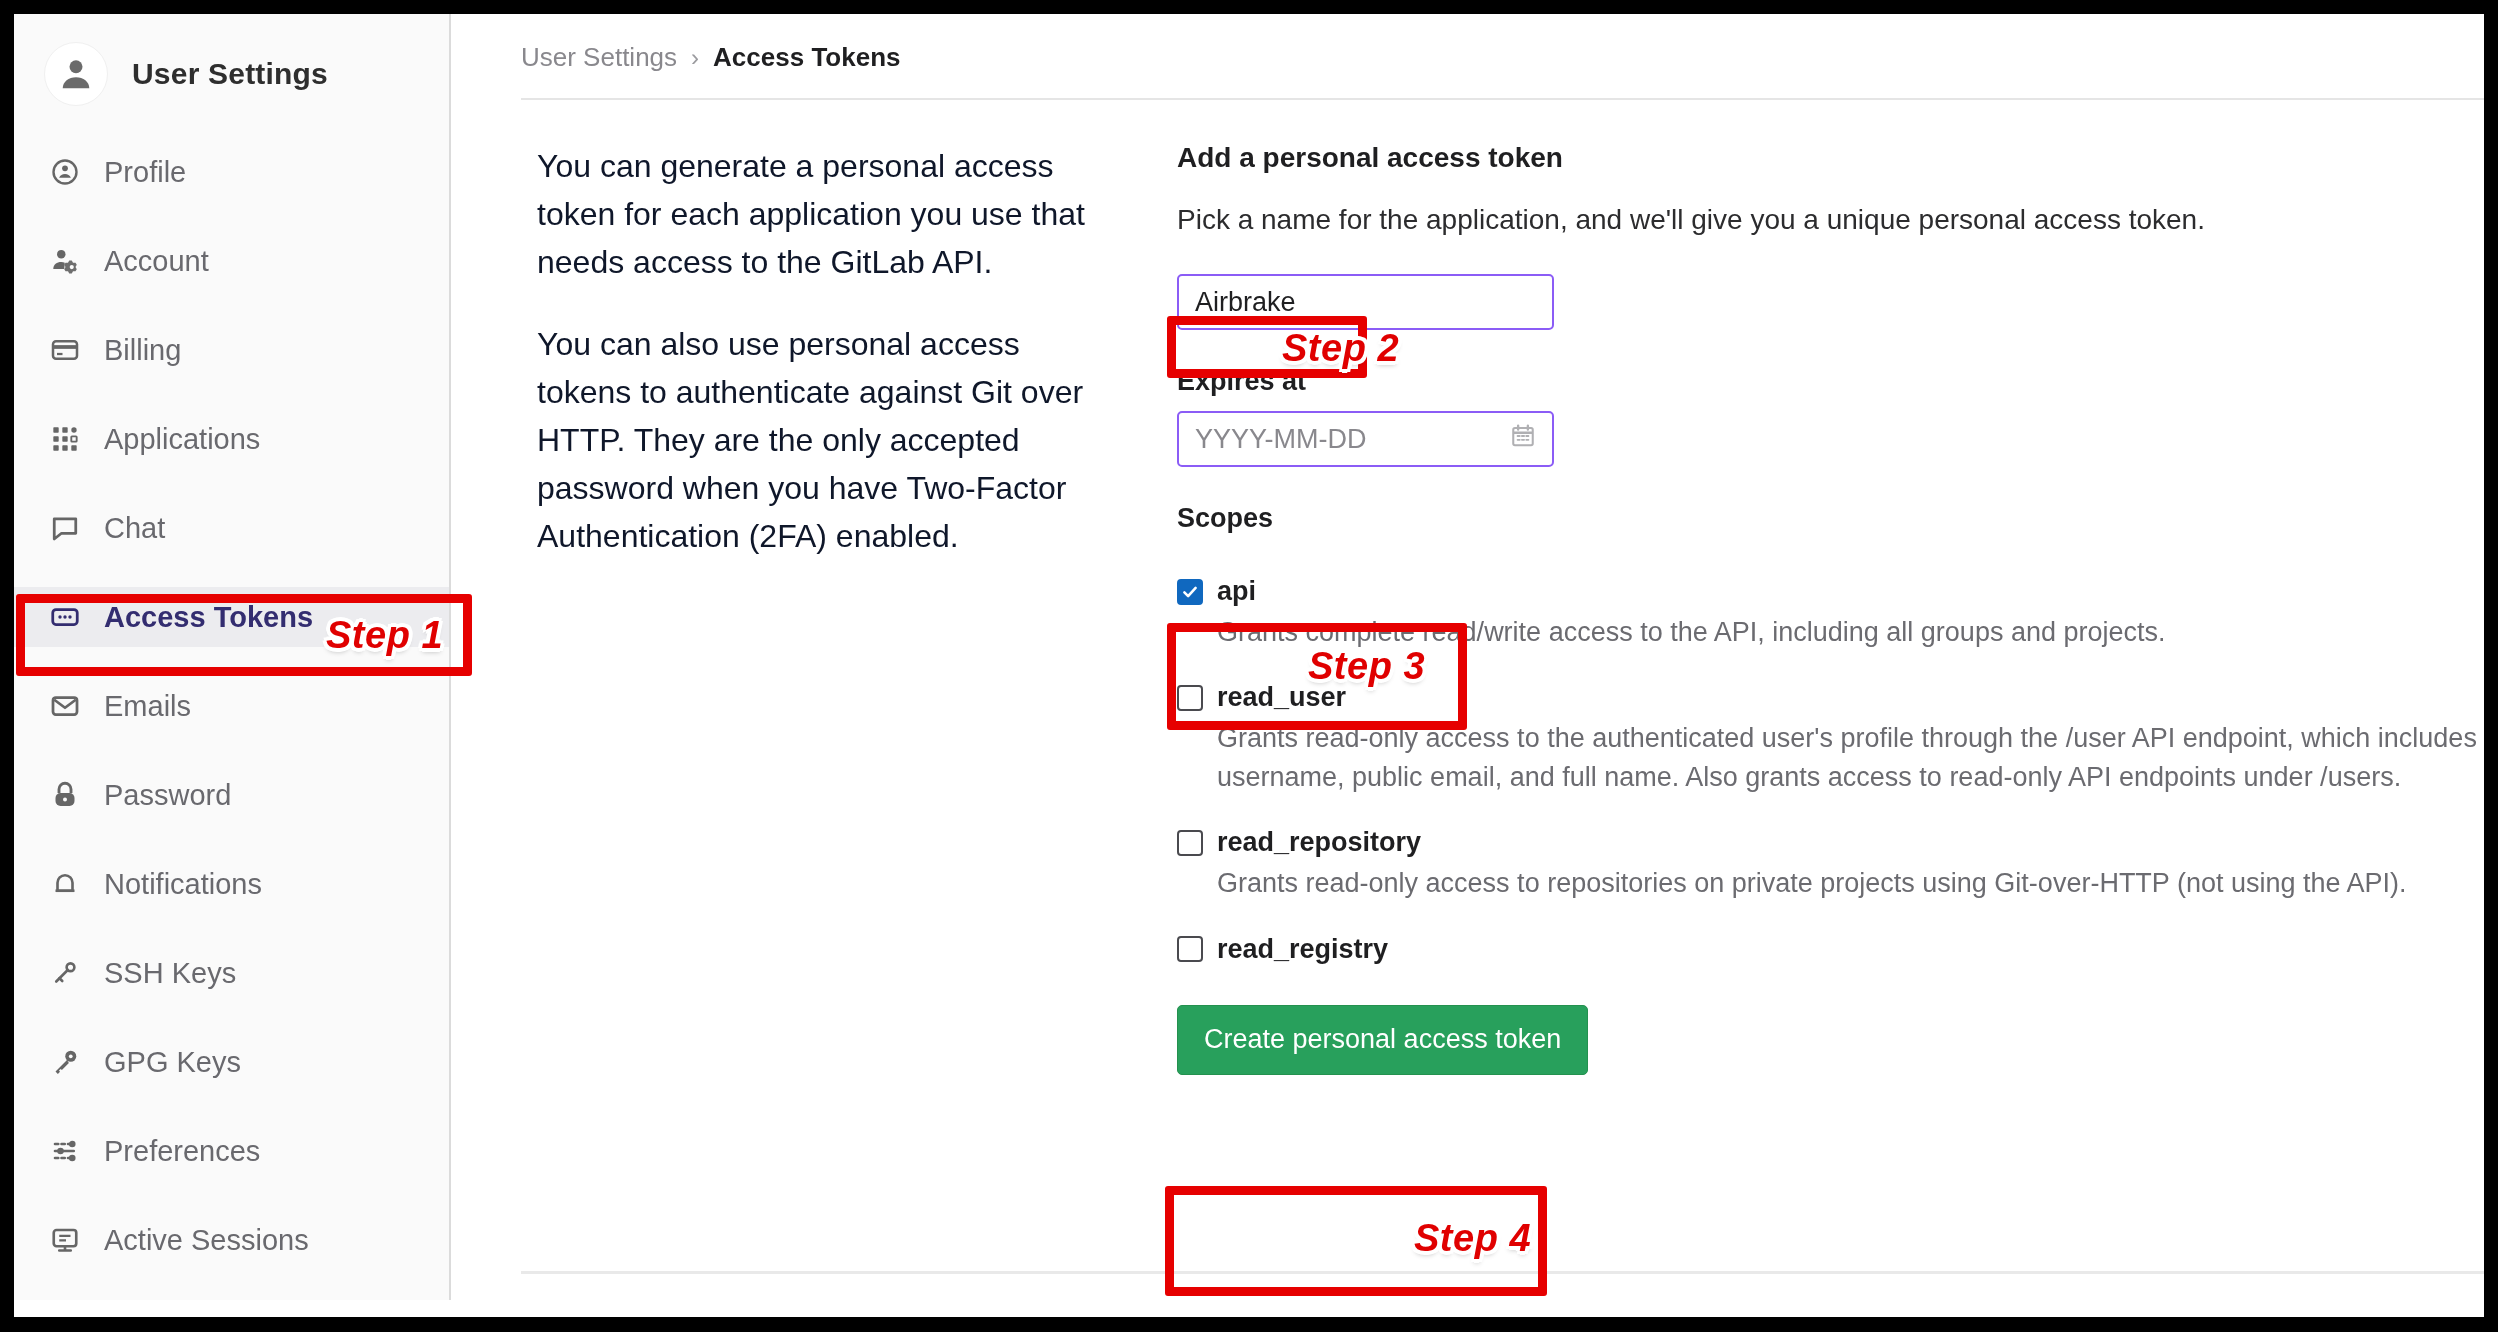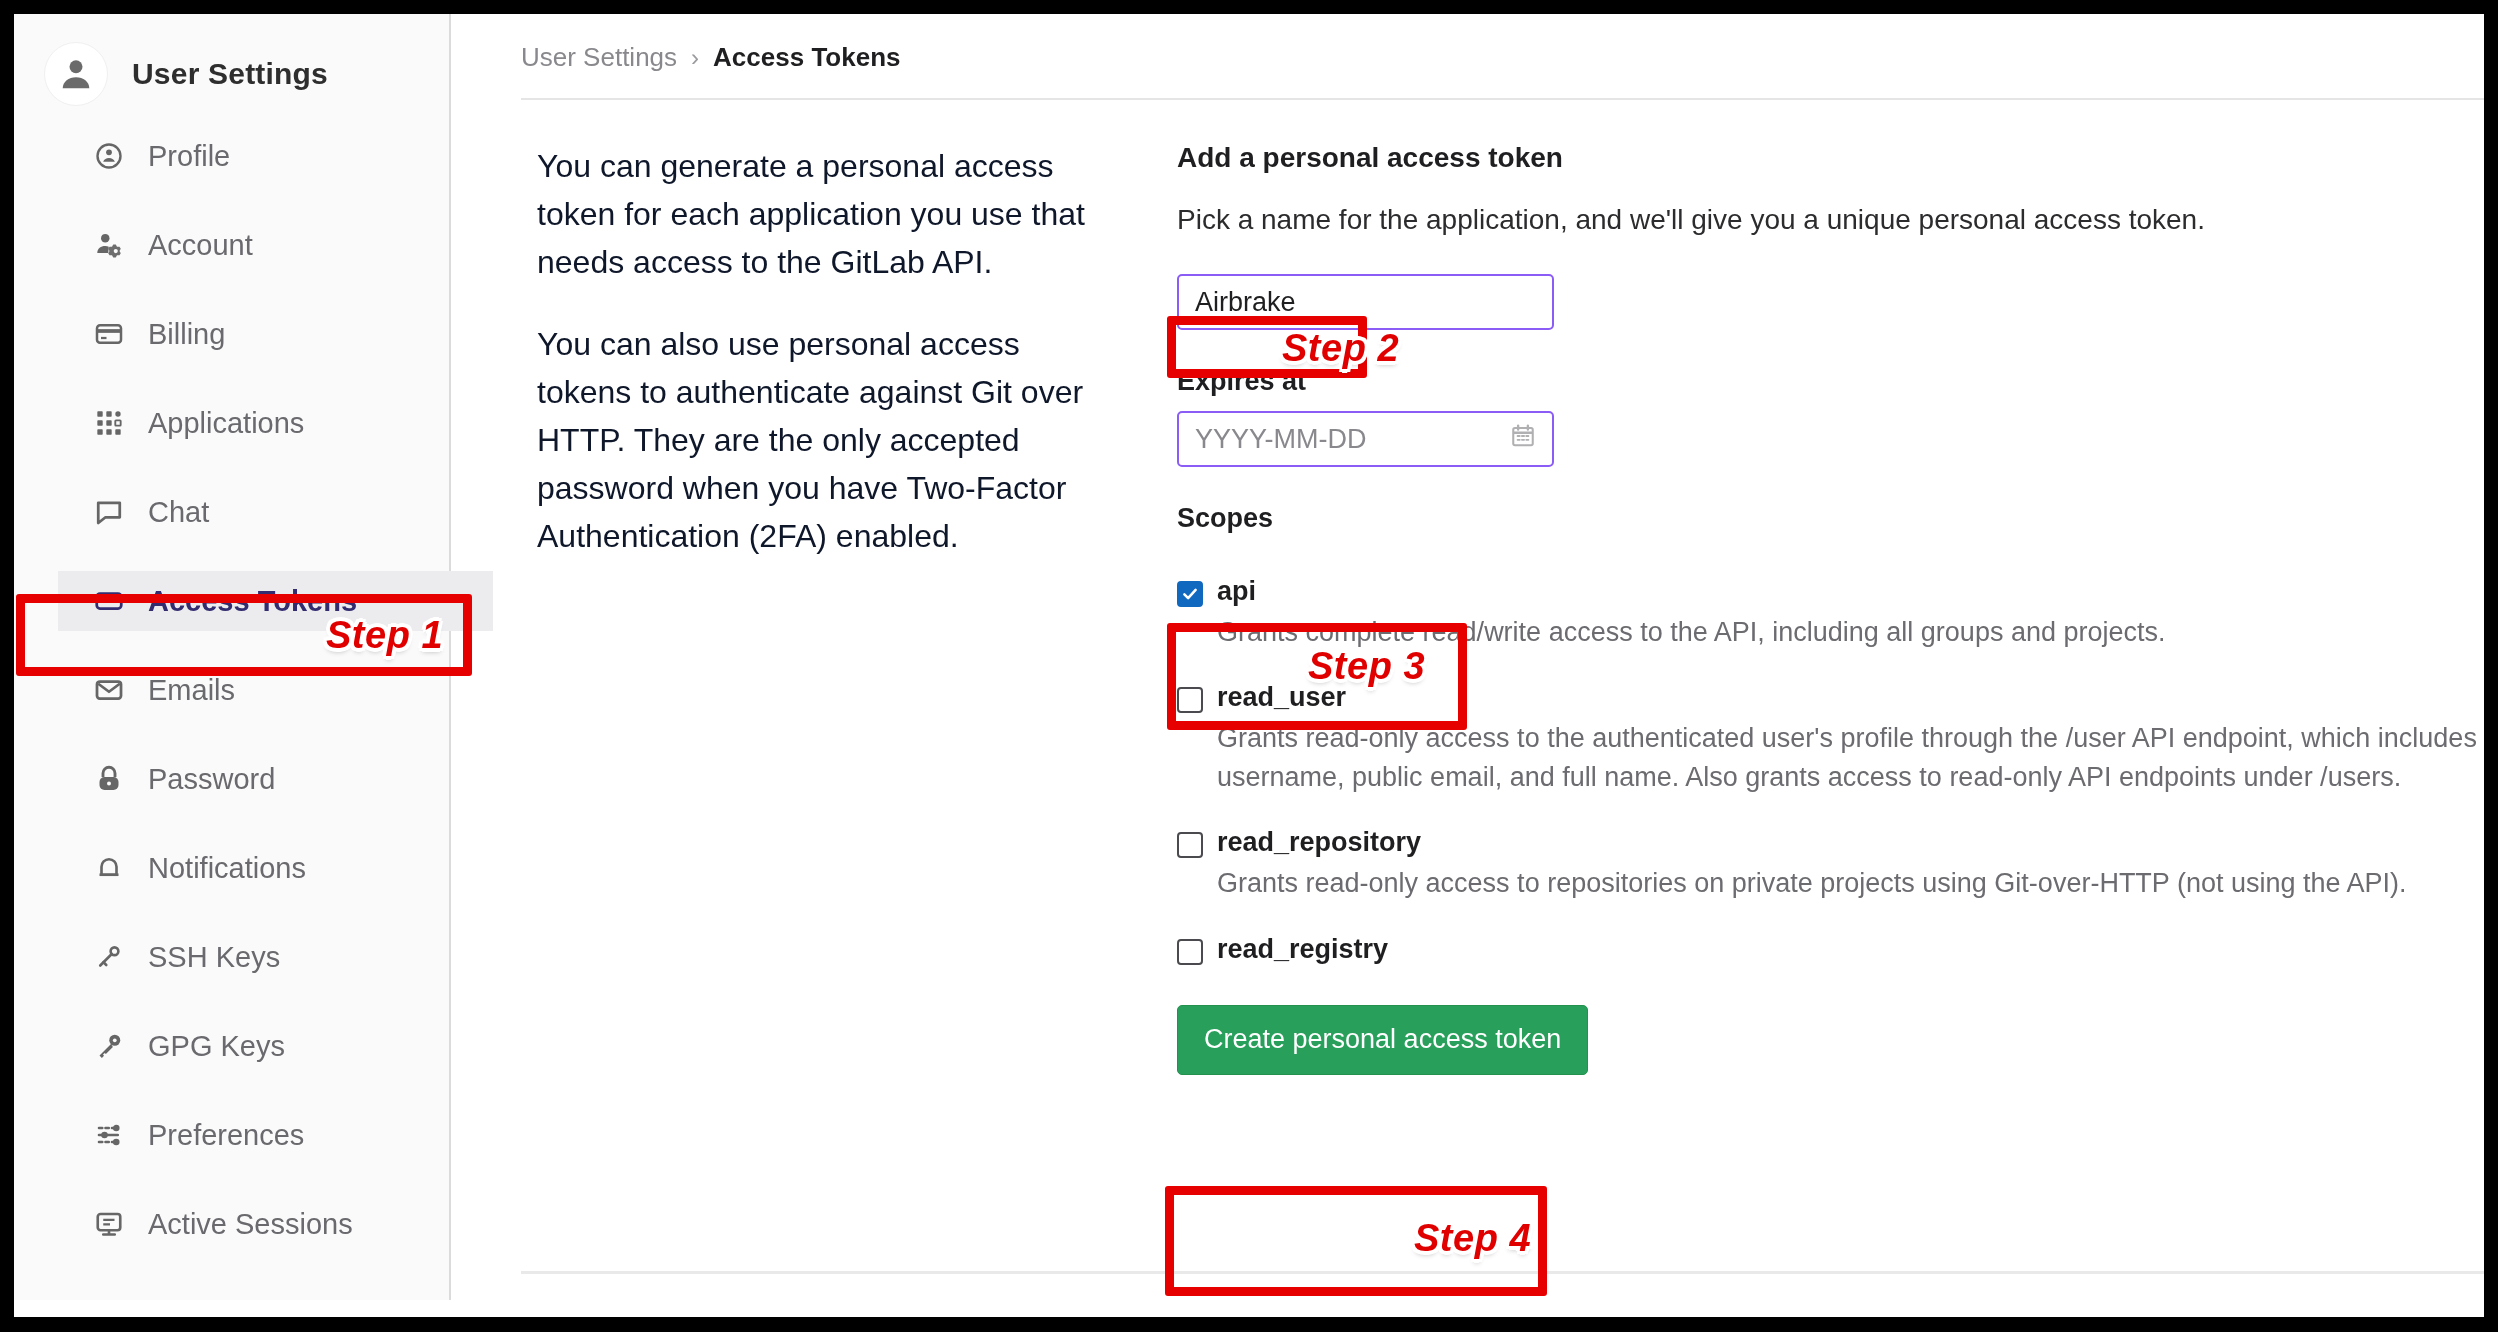--- a/index.html
+++ b/index.html
@@ -70,23 +70,22 @@
     margin-left: 24px;
     font-size: 30px;
     font-weight: bold;
     color: #2e2e2e;
     letter-spacing: 0.2px;
   }
 
   .nav {
     position: absolute;
     left: 0;
-    top: 112px;
+    top: 128px;
     width: 100%;
-    padding-left: 44px;
   }
   .nav-item {
     position: relative;
     display: flex;
     align-items: center;
     height: 60px;
     padding-left: 34px;
     box-sizing: border-box;
     margin-bottom: 29px;
   }
@@ -217,21 +216,21 @@
   }
   .gap-28 { height: 28px; }
   .gap-36 { height: 36px; }
 
   
   .scope {
     margin-bottom: 30px;
   }
   .scope-head {
     display: flex;
-    align-items: flex-end;
+    align-items: center;
     gap: 14px;
     margin-bottom: 6px;
   }
   .cbx {
     width: 26px;
     height: 26px;
     border: 2px solid #4a4a4f;
     border-radius: 4px;
     box-sizing: border-box;
     background: #fff;

